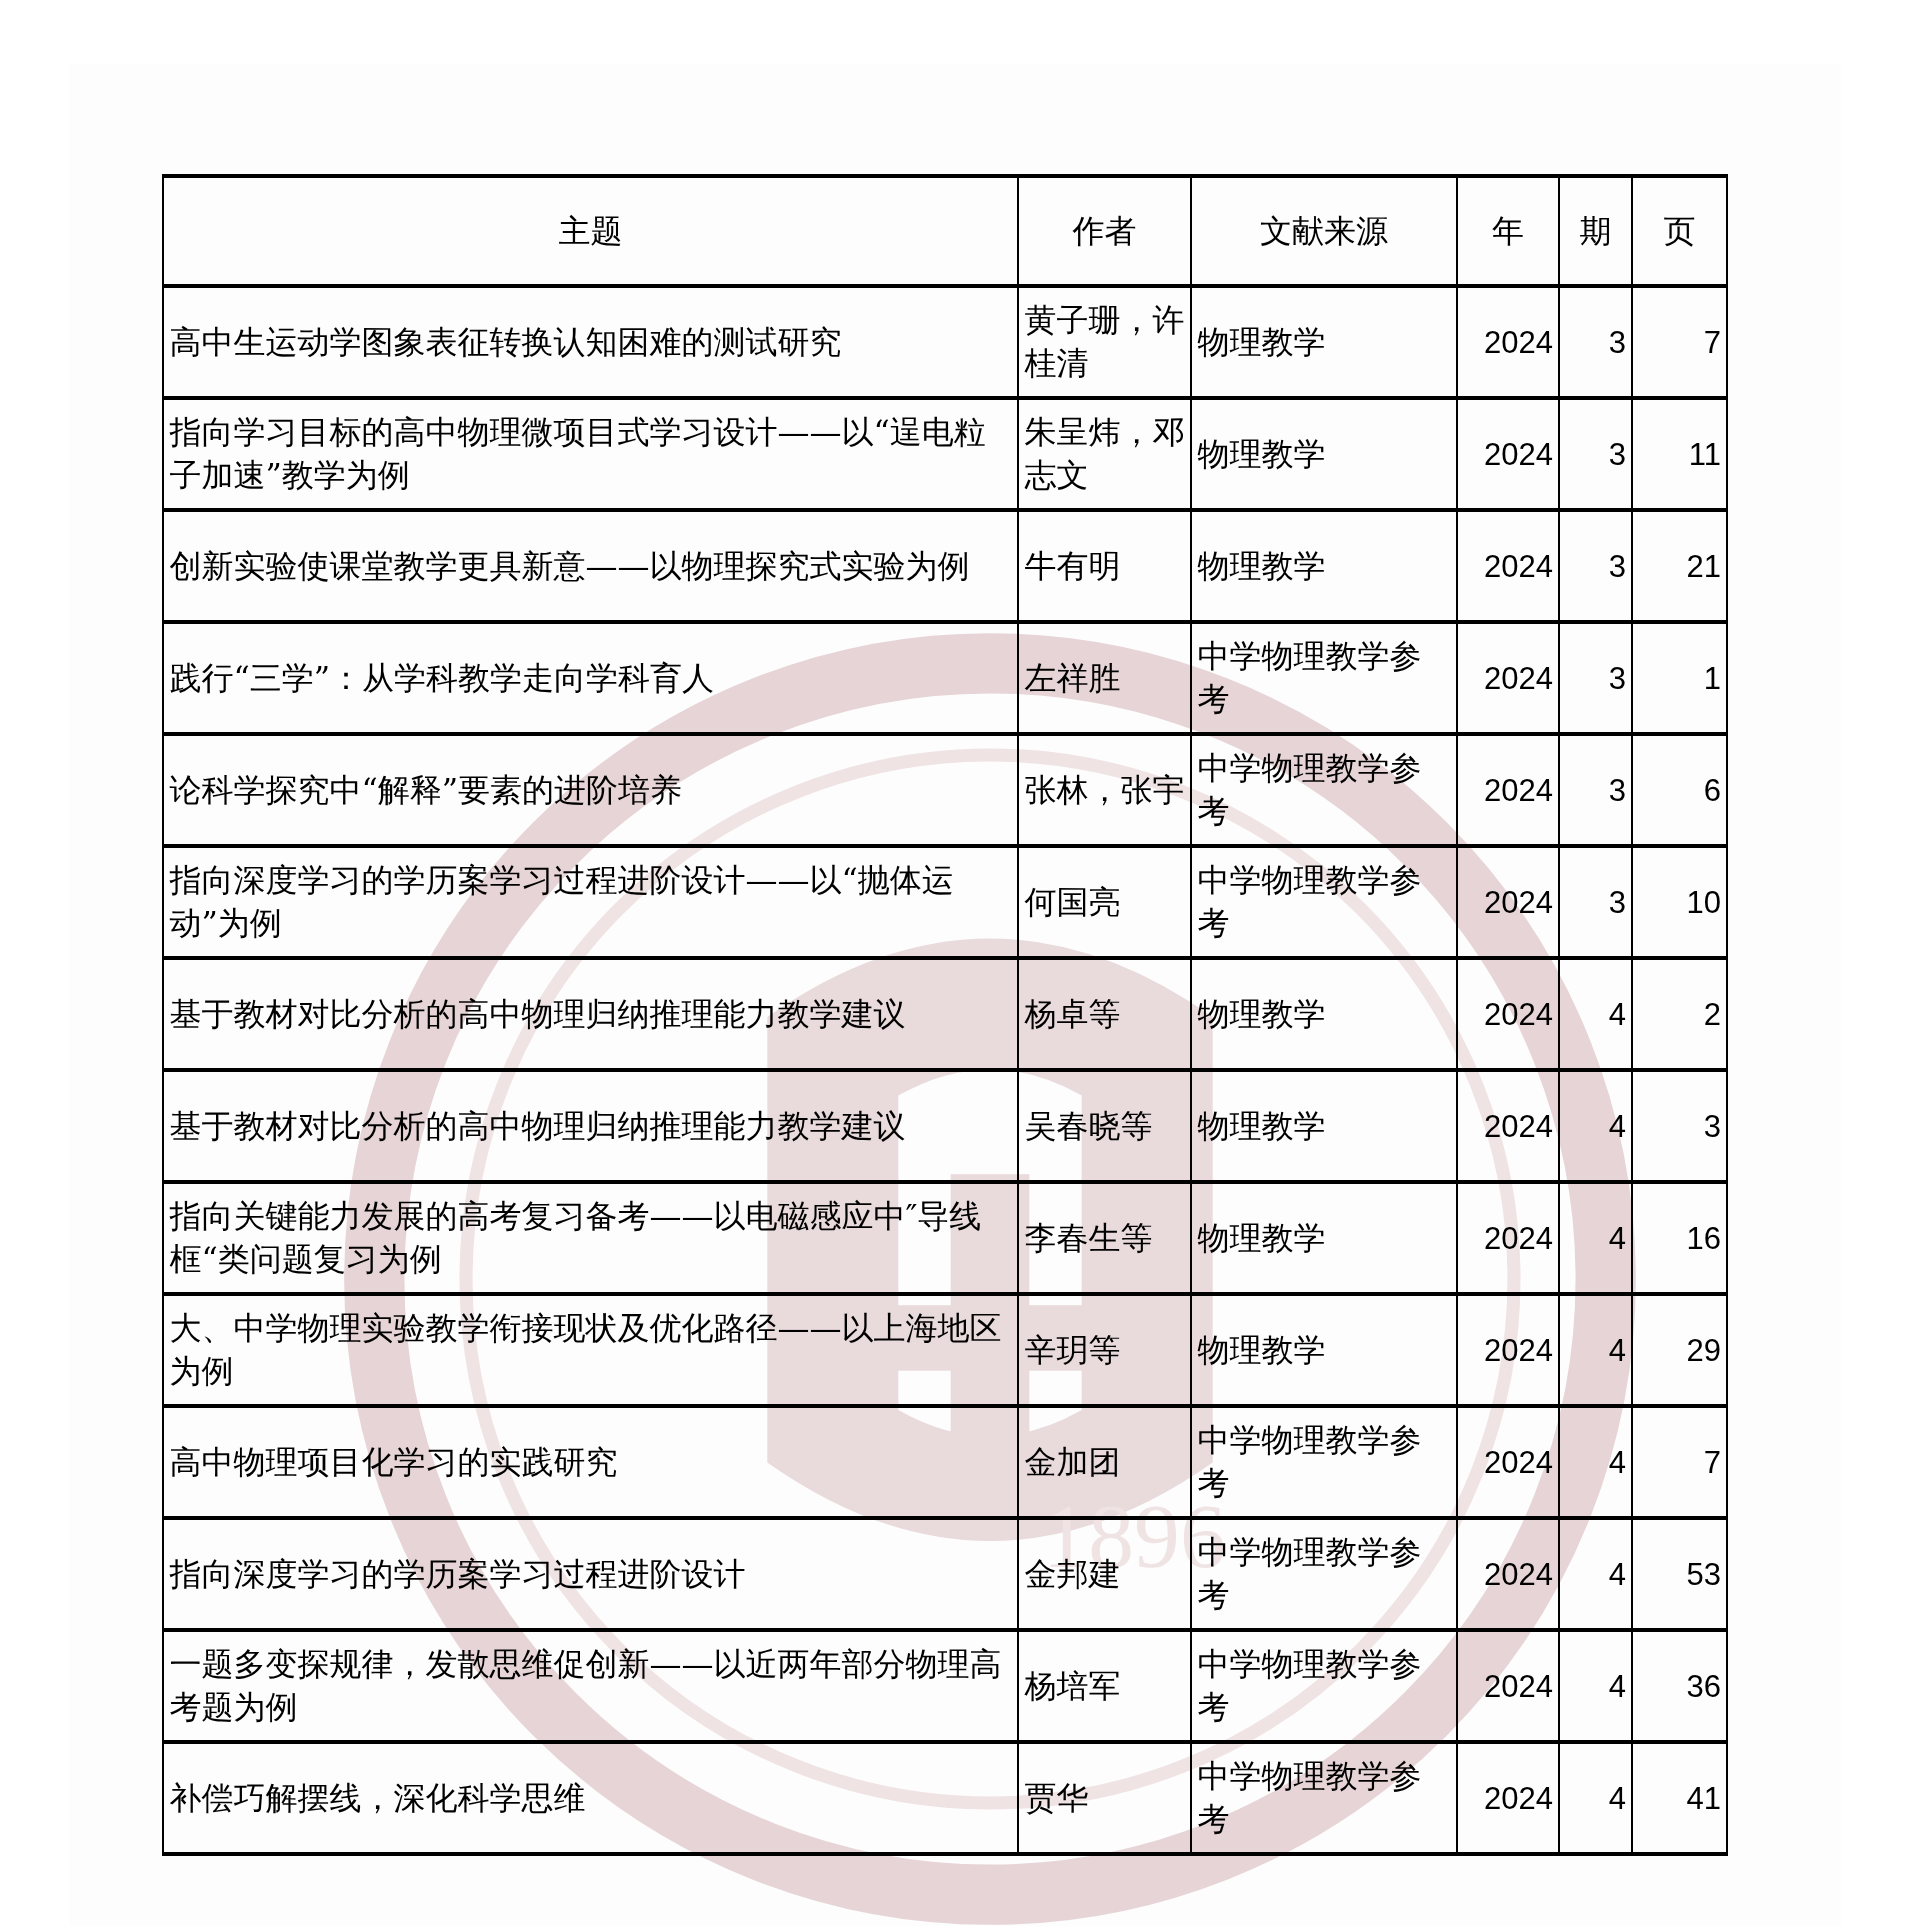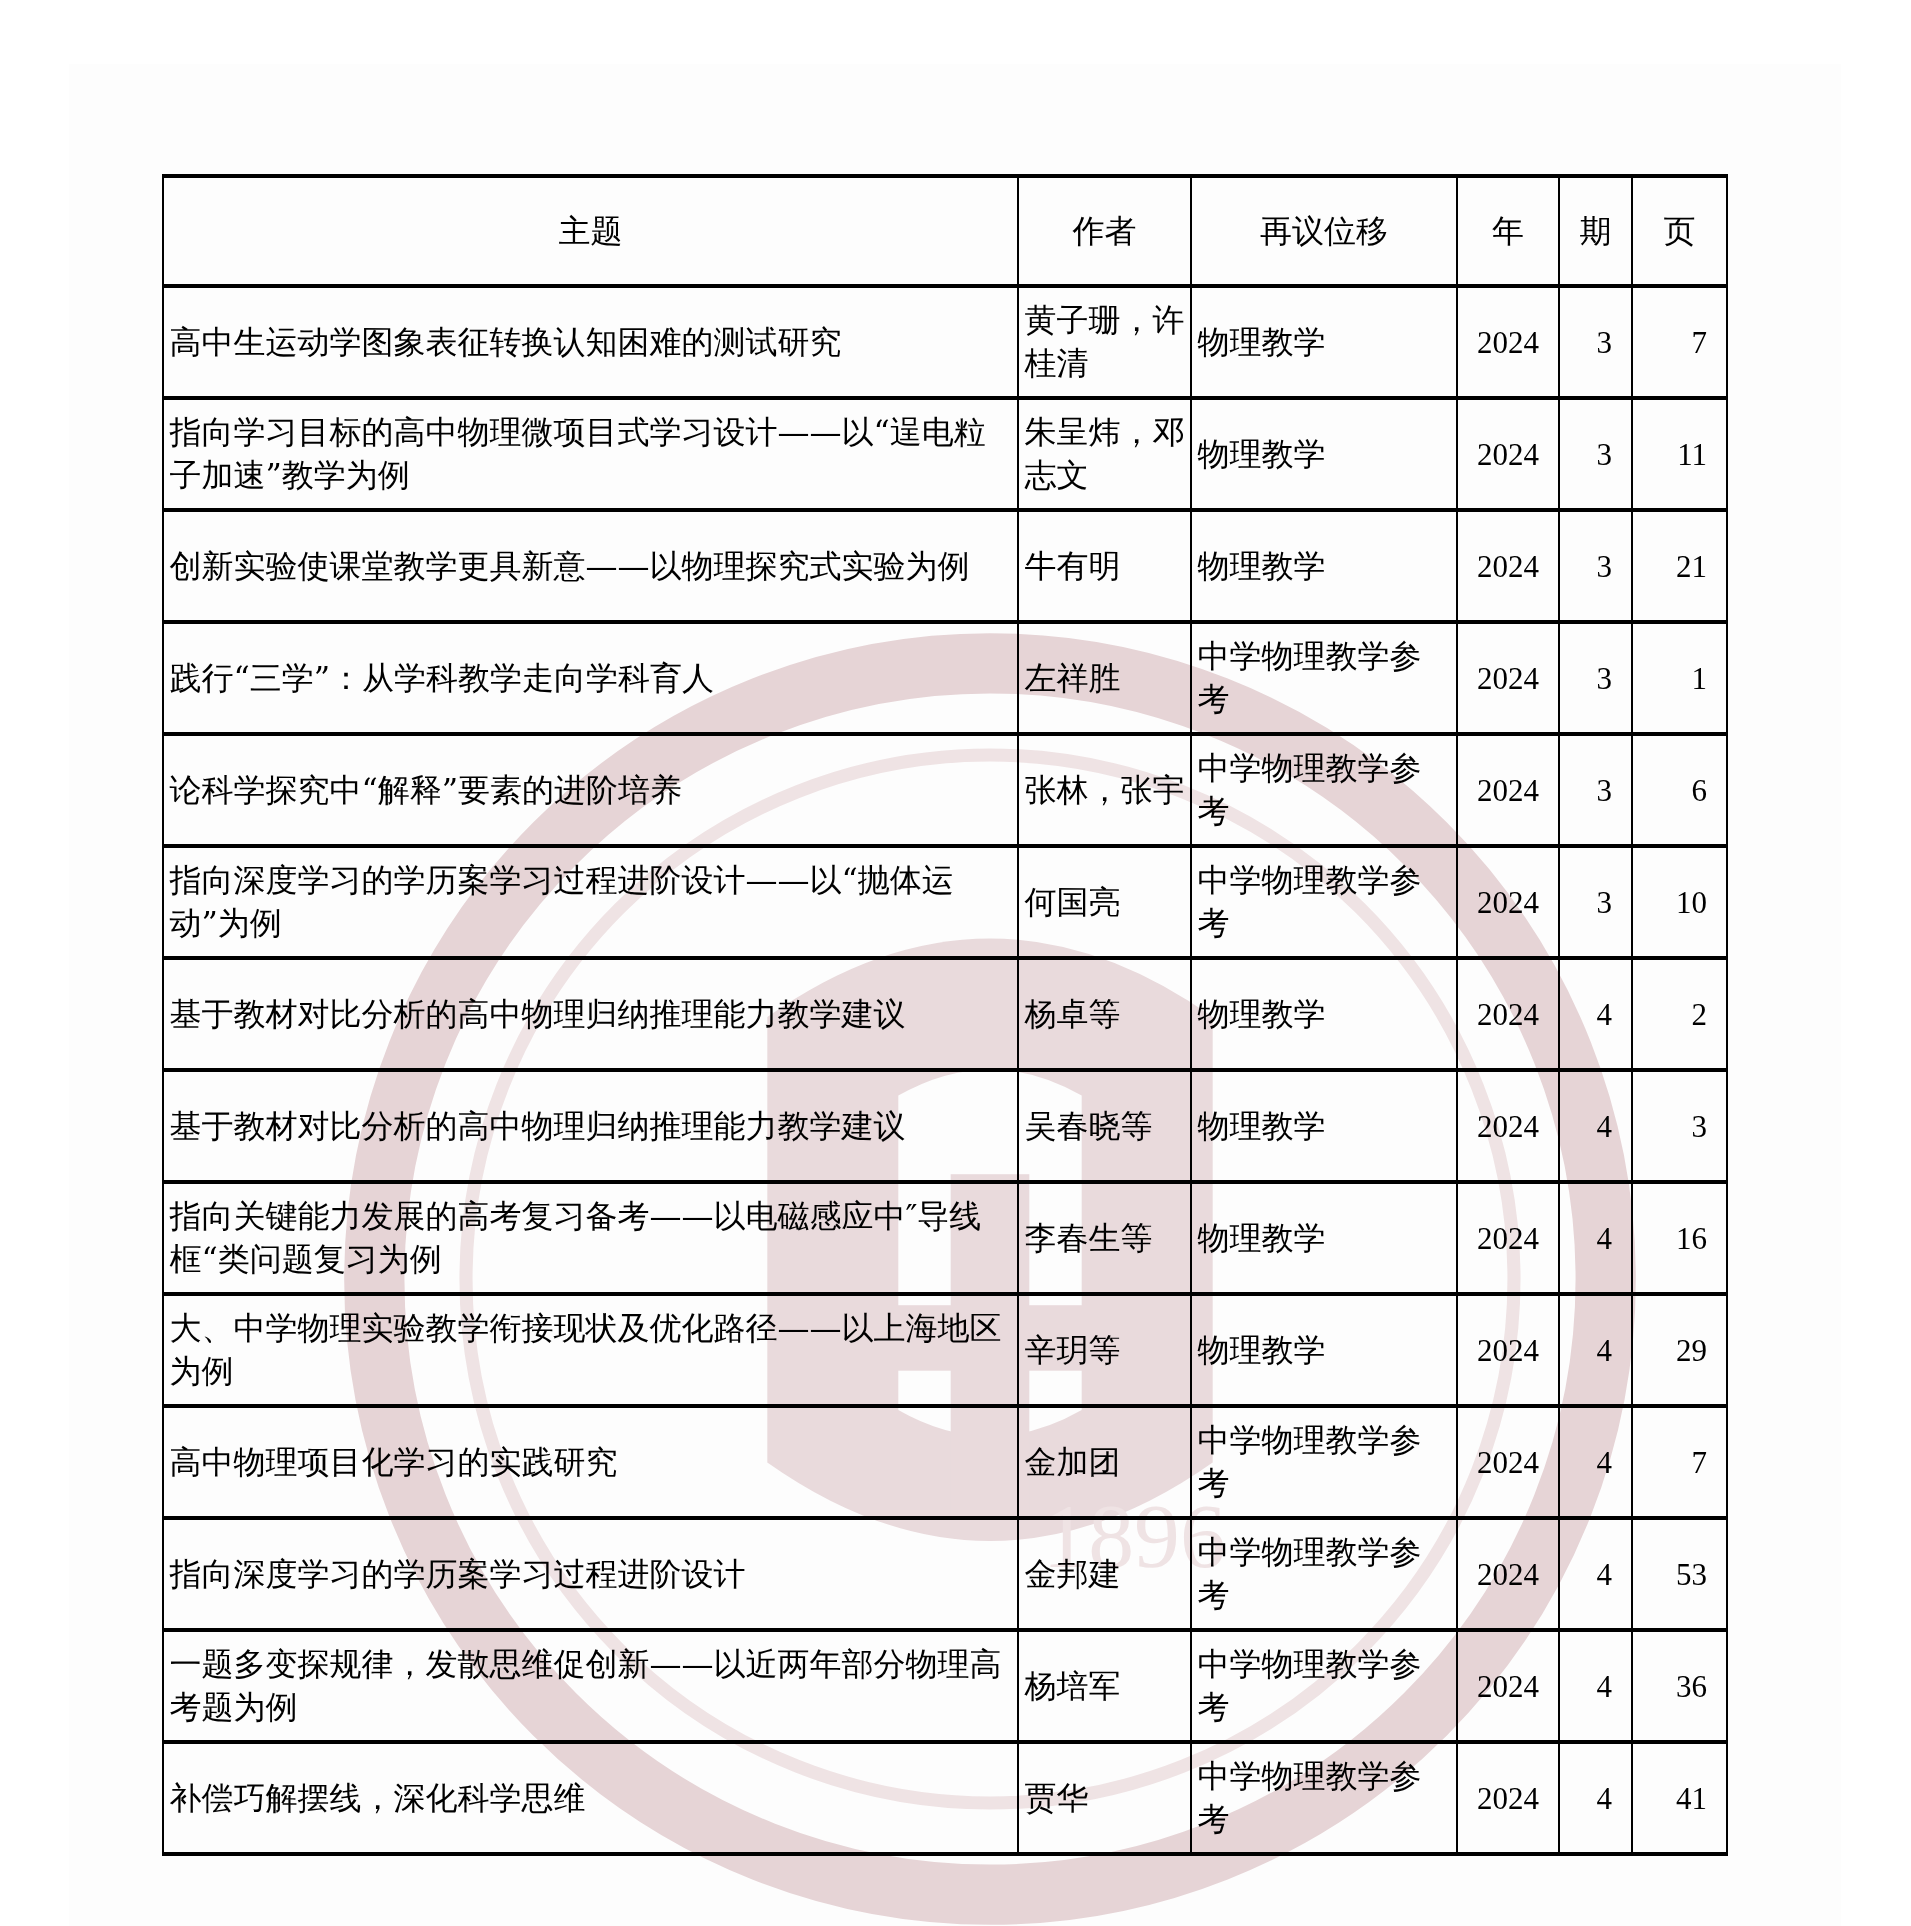--- a/index.html
+++ b/index.html
@@ -37,21 +37,21 @@
     border-bottom: 4.6px solid #000;
     padding: 0 5.4px;
     font-size: 32px;
     line-height: 43px;
     font-weight: normal;
     vertical-align: middle;
     word-break: break-all;
   }
   table.lit th { height: 106px; text-align: center; }
   table.lit td { height: 108px; }
-  table.lit td.num { text-align: right; font-family: Liberation Serif, serif; font-size: 31px; padding-right: 19px; }
+  table.lit td.num { text-align: right; font-family: Liberation Sans, sans-serif; font-size: 31px; padding-right: 5px; }
   col.c-topic { width: 855px; }
   col.c-author { width: 173px; }
   col.c-source { width: 266px; }
   col.c-year { width: 102px; }
   col.c-issue { width: 73px; }
   col.c-page { width: 95px; }
 </style>
 </head>
 <body>
 
@@ -75,21 +75,21 @@
       <col class="c-author">
       <col class="c-source">
       <col class="c-year">
       <col class="c-issue">
       <col class="c-page">
   </colgroup>
   <thead>
     <tr>
       <th>主题</th>
       <th>作者</th>
-      <th>再议位移</th>
+      <th>文献来源</th>
       <th>年</th>
       <th>期</th>
       <th>页</th>
     </tr>
   </thead>
   <tbody id="tbody">
       <tr>
         <td>高中生运动学图象表征转换认知困难的测试研究</td>
         <td>黄子珊，许桂清</td>
         <td>物理教学</td>

